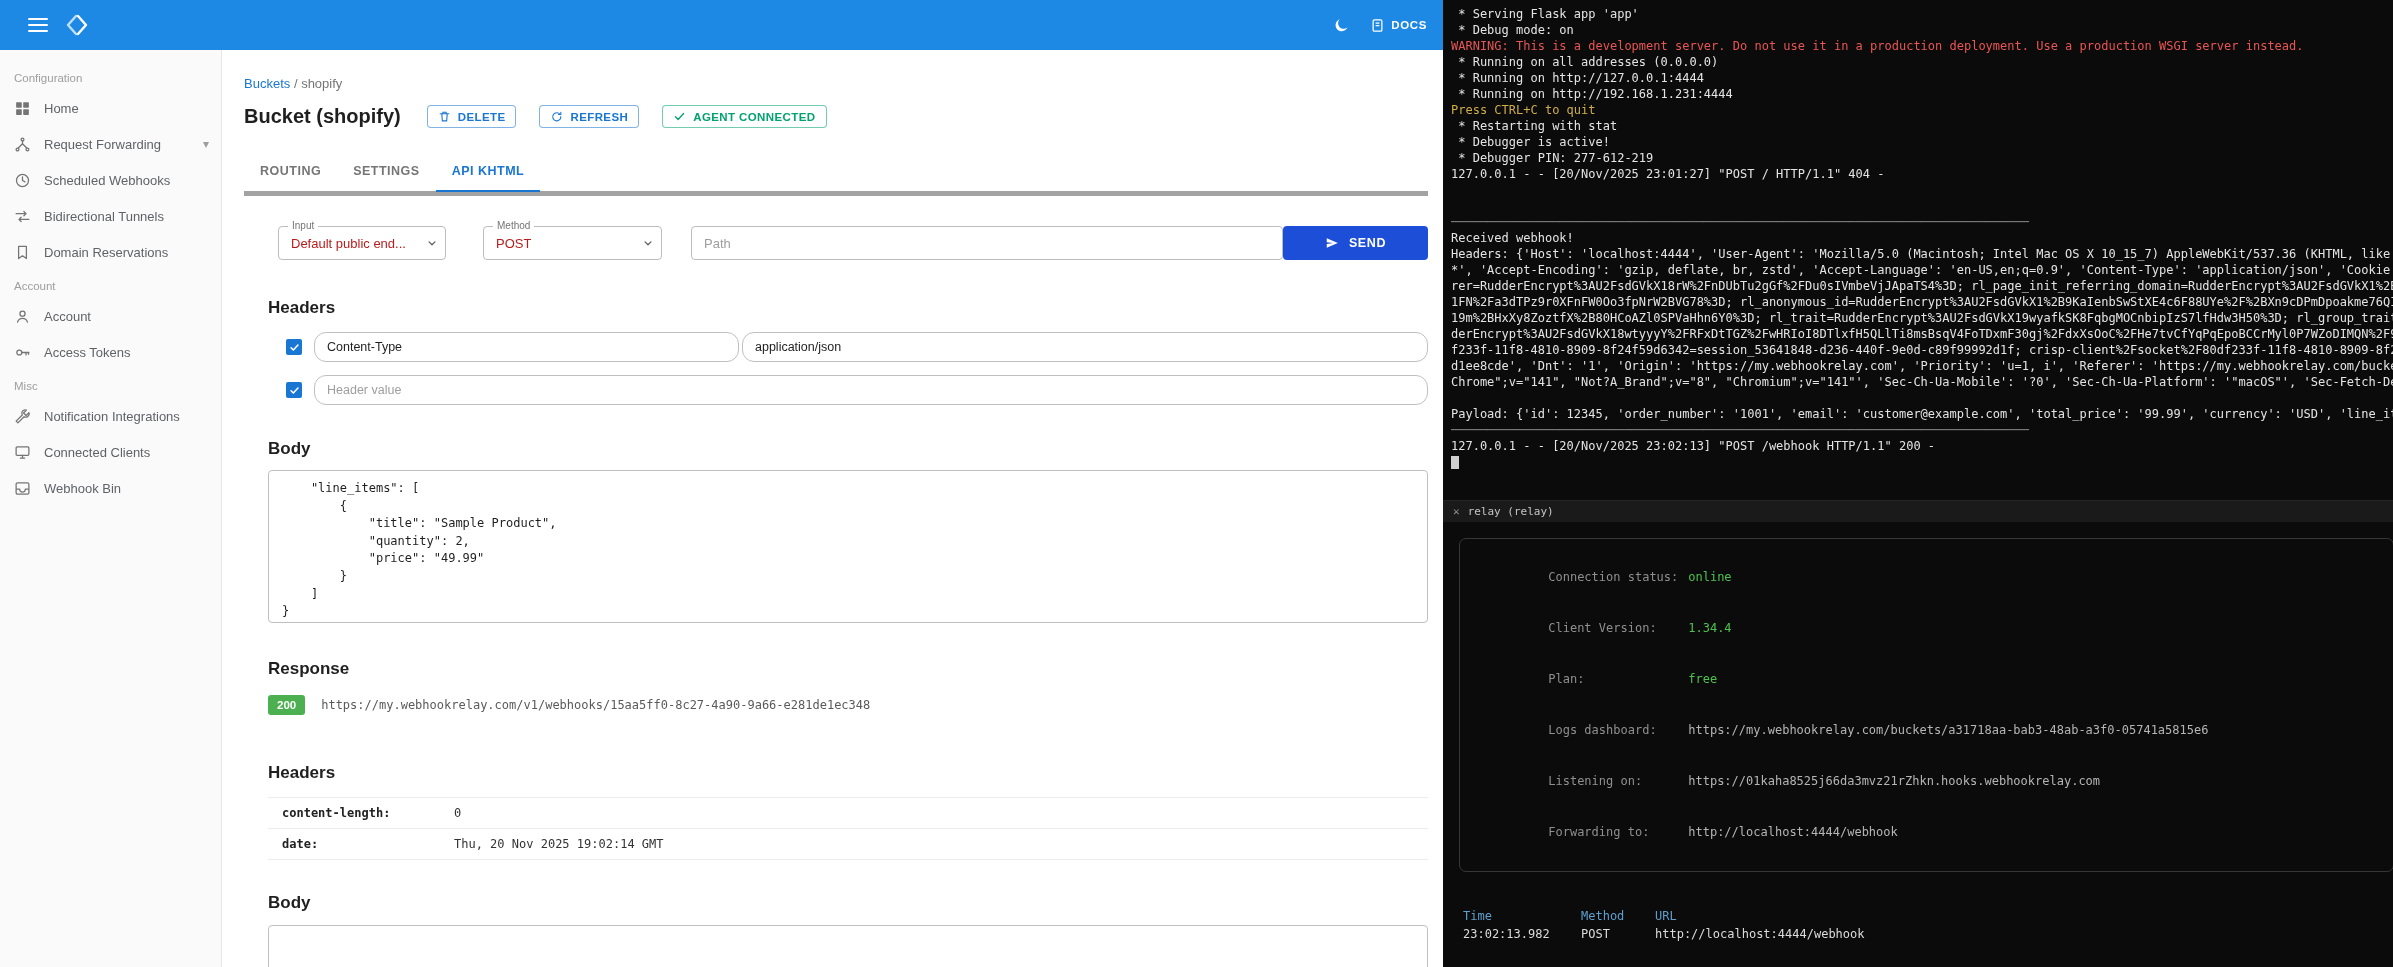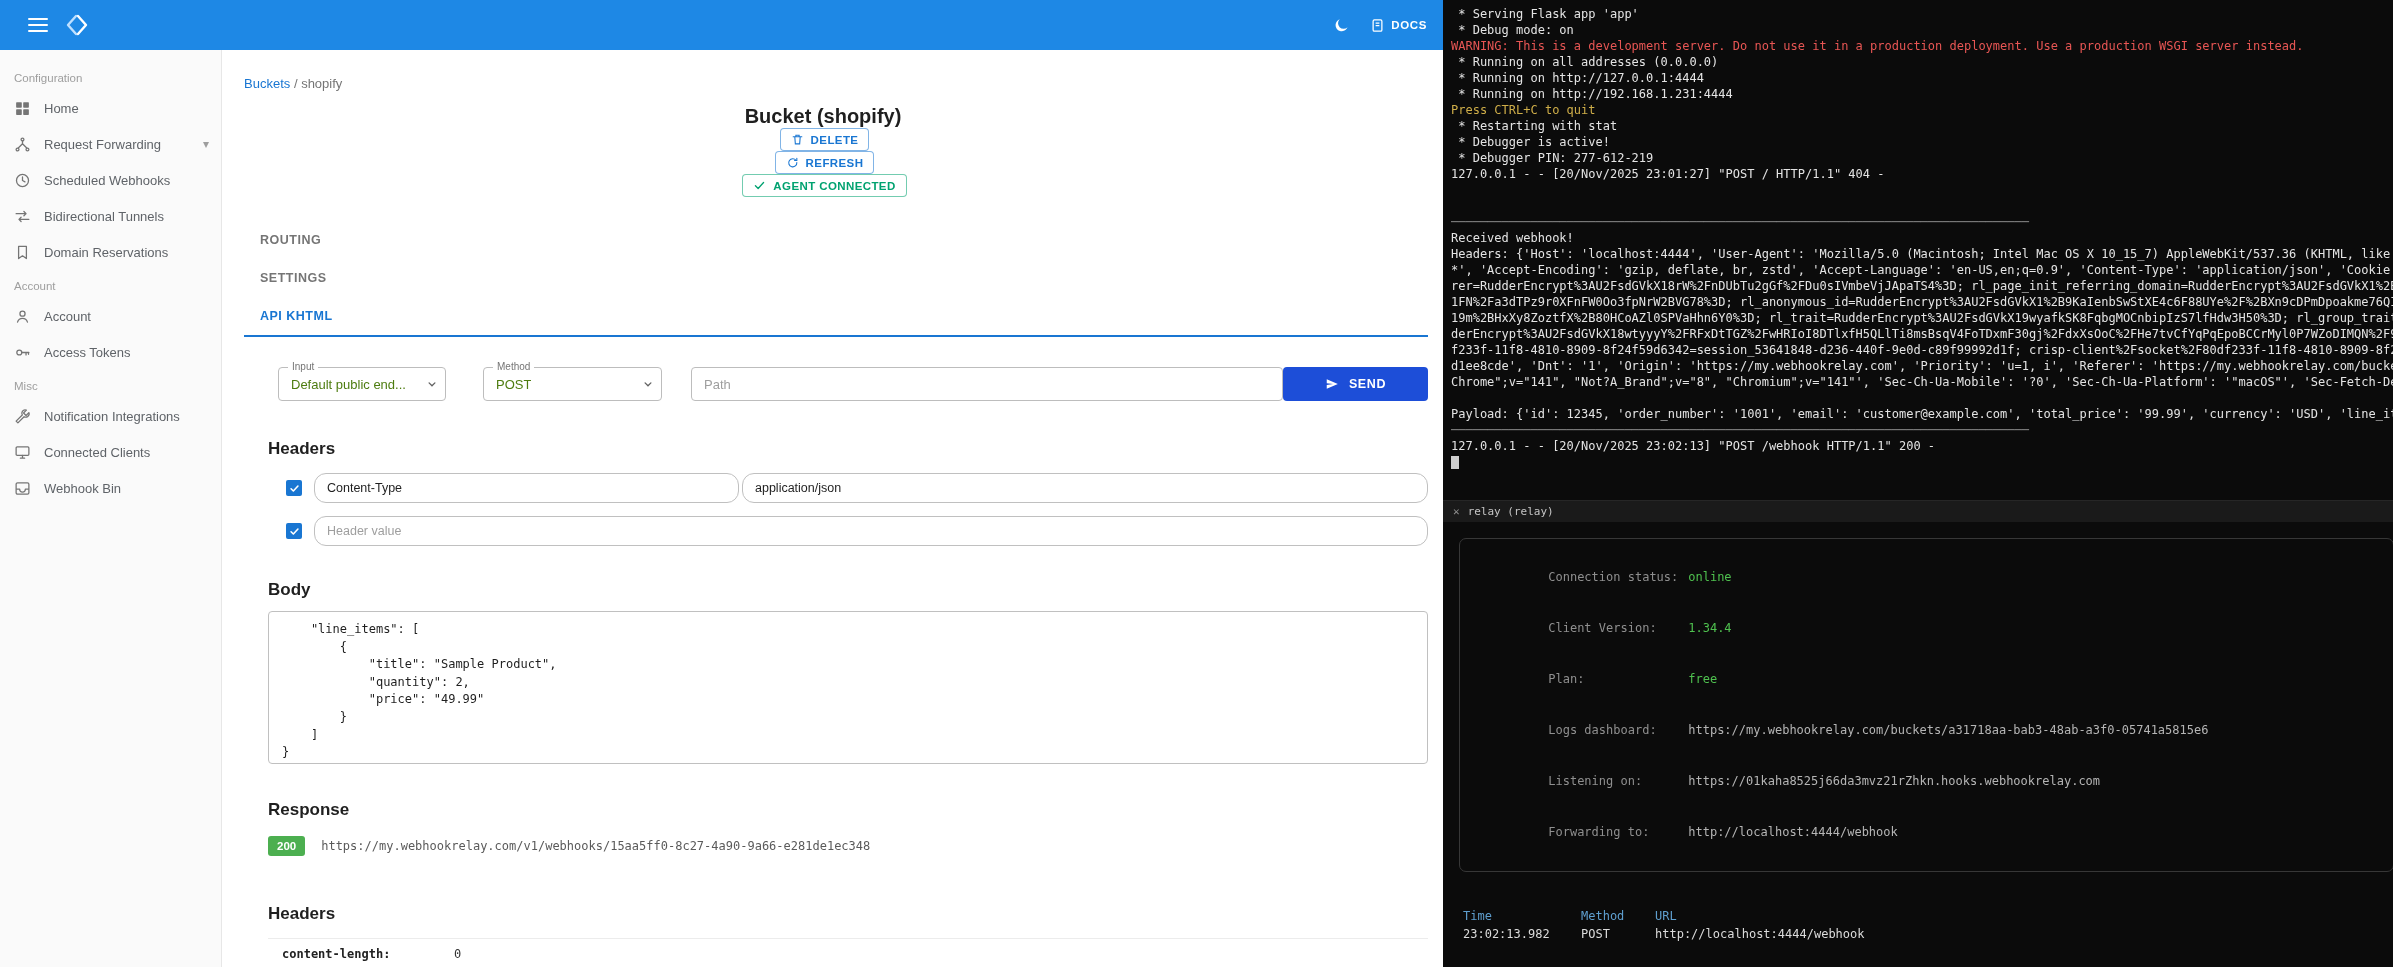--- a/index.html
+++ b/index.html
@@ -22,42 +22,42 @@
   .sidebar { width:222px; background:#fafafa; border-right:1px solid #e7e7e7; padding-top:12px; }
   .section-label { font-size:11.5px; color:#9e9e9e; padding:10px 14px 6px; }
   .side-item { display:flex; align-items:center; height:36px; padding:0 12px 0 14px;
                color:#5f6368; font-size:13px; cursor:pointer; white-space:nowrap; }
   .side-item svg { width:17px; height:17px; margin-right:13px; flex:0 0 auto; color:#757575; }
   .side-item .chev { margin-left:auto; color:#9e9e9e; font-size:12px; }
 
   .main { flex:1; padding:26px 15px 0 22px; overflow:hidden; }
   .bc { font-size:13px; color:#757575; }
   .bc .link { color:#1976d2; cursor:pointer; }
-  .title-row { display:flex; align-items:center; margin-top:14px;flex-direction:column; }
+  .title-row { display:flex; align-items:center; margin-top:14px; }
   .page-title { font-size:20px; font-weight:700; color:#1f1f1f; margin-right:26px; }
   .btn-outline { display:inline-flex; align-items:center; gap:7px; background:#fff;
     border:1px solid rgba(25,118,210,.55); color:#1976d2; font-size:11.5px; font-weight:700;
     letter-spacing:.4px; padding:4px 10px; border-radius:4px; cursor:pointer; margin-right:23px;
     font-family:"Liberation Sans",sans-serif; }
   .btn-outline.green { border-color:rgba(0,162,112,.55); color:#00a270; }
 
-  .tabs { display:flex; margin-top:24px; border-bottom:1px solid #a3a3a3;flex-direction:column; }
+  .tabs { display:flex; margin-top:24px; border-bottom:5px solid #a3a3a3; }
   .tab { padding:12px 16px; font-size:12.5px; font-weight:700; letter-spacing:.5px;
          color:#757575; cursor:pointer; }
   .tab.active { color:#1976d2; border-bottom:2px solid #1976d2; margin-bottom:-1px; }
 
   .section { padding-left:24px; }
   .form-row { display:flex; align-items:center; margin:30px 0 0 10px; }
   .field { position:relative; height:34px; border:1px solid #bdbdbd; border-radius:4px;
            display:flex; align-items:center; padding:0 24px 0 12px; background:#fff; cursor:pointer; }
   .field.f-input { width:168px; }
   .field.f-method { width:179px; margin-left:37px; }
   .flabel { position:absolute; top:-7px; left:9px; font-size:10px; color:#757575;
             background:#fff; padding:0 4px; }
-  .fvalue { font-size:13px; color:#4d7c0f; white-space:nowrap; overflow:hidden;
+  .fvalue { font-size:13px; color:#b91c1c; white-space:nowrap; overflow:hidden;
             text-overflow:ellipsis; }
   .chevd { position:absolute; right:6px; top:9px; color:#616161; }
   .path-input { height:34px; width:592px; margin-left:29px; border:1px solid #bdbdbd;
                 border-radius:4px; padding:0 12px; font-size:13px; color:#1f1f1f;
                 font-family:"Liberation Sans",sans-serif; }
   .path-input::placeholder { color:#9e9e9e; }
   .send-btn { margin-left:auto; height:34px; width:145px; background:#1d4ed8; color:#fff;
               border:none; border-radius:4px; font-size:12.5px; font-weight:700; letter-spacing:.6px;
               display:inline-flex; align-items:center; justify-content:center; gap:10px;
               cursor:pointer; font-family:"Liberation Sans",sans-serif; }

